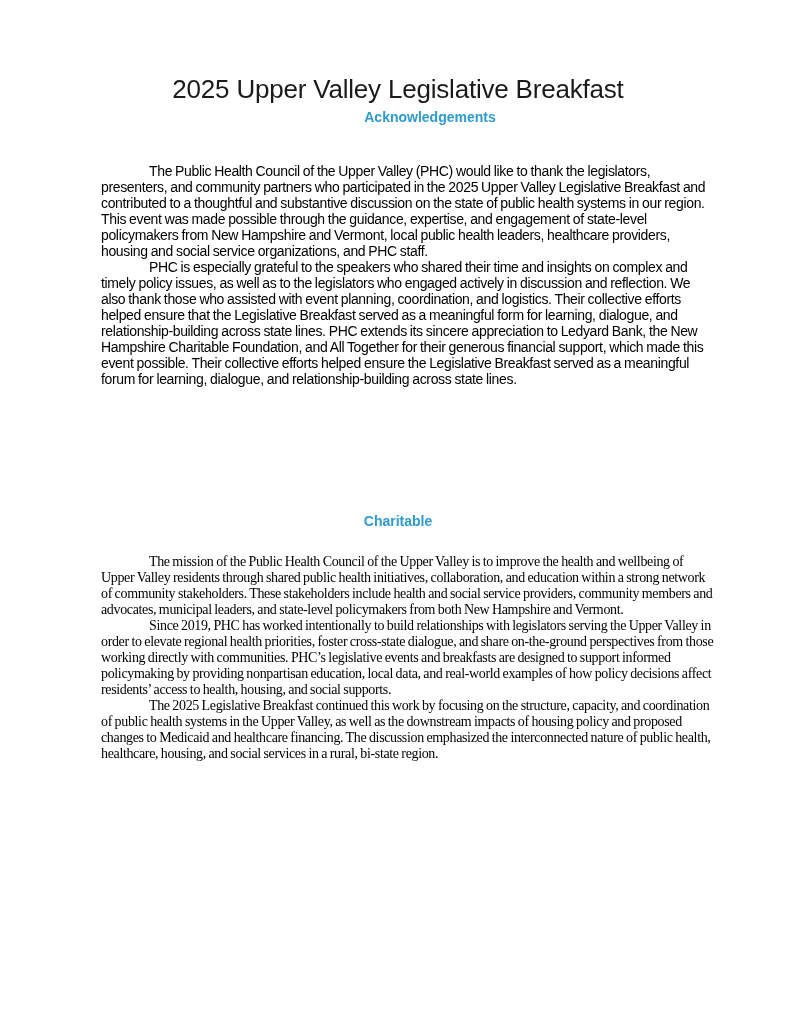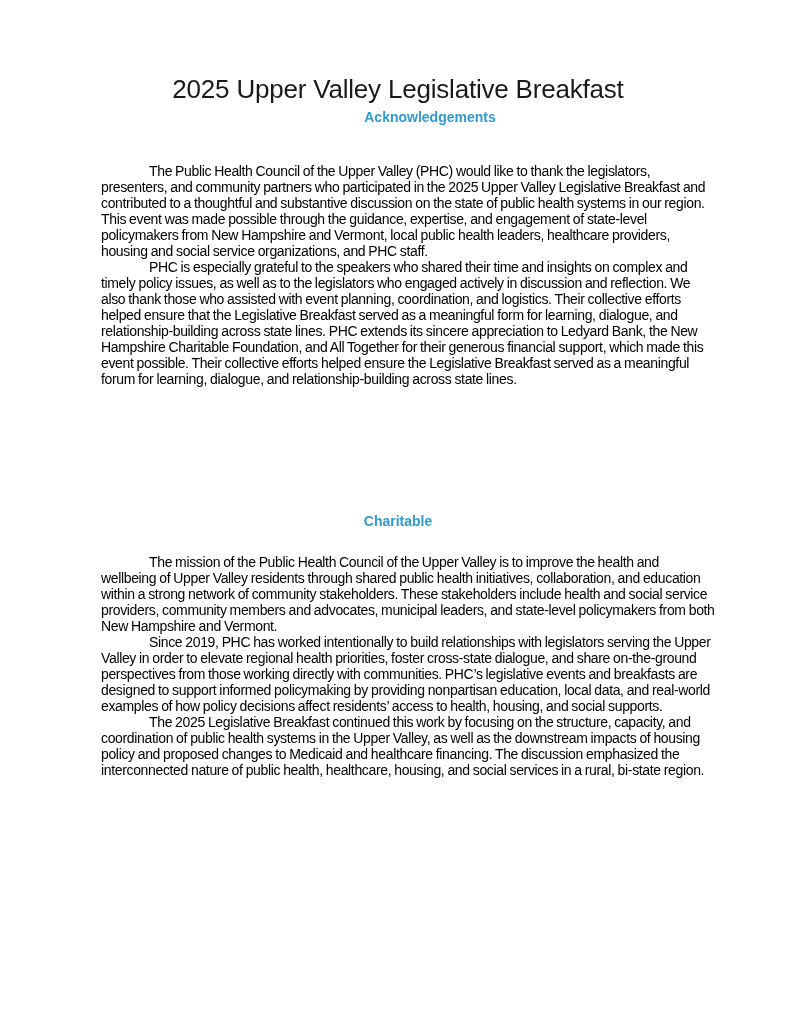--- a/index.html
+++ b/index.html
@@ -67,18 +67,18 @@
 
   <h2 class="section-heading" style="top:109px;padding-left:32px;">Acknowledgements</h2>
 
   <div class="body-block" style="top:163px;">
     <p>The Public Health Council of the Upper Valley (PHC) would like to thank the legislators, presenters, and community partners who participated in the 2025 Upper Valley Legislative Breakfast and contributed to a thoughtful and substantive discussion on the state of public health systems in our region. This event was made possible through the guidance, expertise, and engagement of state-level policymakers from New Hampshire and Vermont, local public health leaders, healthcare providers, housing and social service organizations, and PHC staff.</p>
     <p>PHC is especially grateful to the speakers who shared their time and insights on complex and timely policy issues, as well as to the legislators who engaged actively in discussion and reflection. We also thank those who assisted with event planning, coordination, and logistics. Their collective efforts helped ensure that the Legislative Breakfast served as a meaningful form for learning, dialogue, and relationship-building across state lines. PHC extends its sincere appreciation to Ledyard Bank, the New Hampshire Charitable Foundation, and All Together for their generous financial support, which made this event possible. Their collective efforts helped ensure the Legislative Breakfast served as a meaningful forum for learning, dialogue, and relationship-building across state lines.</p>
   </div>
 
   <h2 class="section-heading" style="top:513px;">Charitable</h2>
 
-  <div class="body-block" style="top:554px;">
+  <div class="body-block" style="top:554px;font-family:Liberation Serif, serif;">
     <p>The mission of the Public Health Council of the Upper Valley is to improve the health and wellbeing of Upper Valley residents through shared public health initiatives, collaboration, and education within a strong network of community stakeholders. These stakeholders include health and social service providers, community members and advocates, municipal leaders, and state-level policymakers from both New Hampshire and Vermont.</p>
     <p>Since 2019, PHC has worked intentionally to build relationships with legislators serving the Upper Valley in order to elevate regional health priorities, foster cross-state dialogue, and share on-the-ground perspectives from those working directly with communities. PHC’s legislative events and breakfasts are designed to support informed policymaking by providing nonpartisan education, local data, and real-world examples of how policy decisions affect residents’ access to health, housing, and social supports.</p>
     <p>The 2025 Legislative Breakfast continued this work by focusing on the structure, capacity, and coordination of public health systems in the Upper Valley, as well as the downstream impacts of housing policy and proposed changes to Medicaid and healthcare financing. The discussion emphasized the interconnected nature of public health, healthcare, housing, and social services in a rural, bi-state region.</p>
   </div>
 </div>
 
 </body></html>

